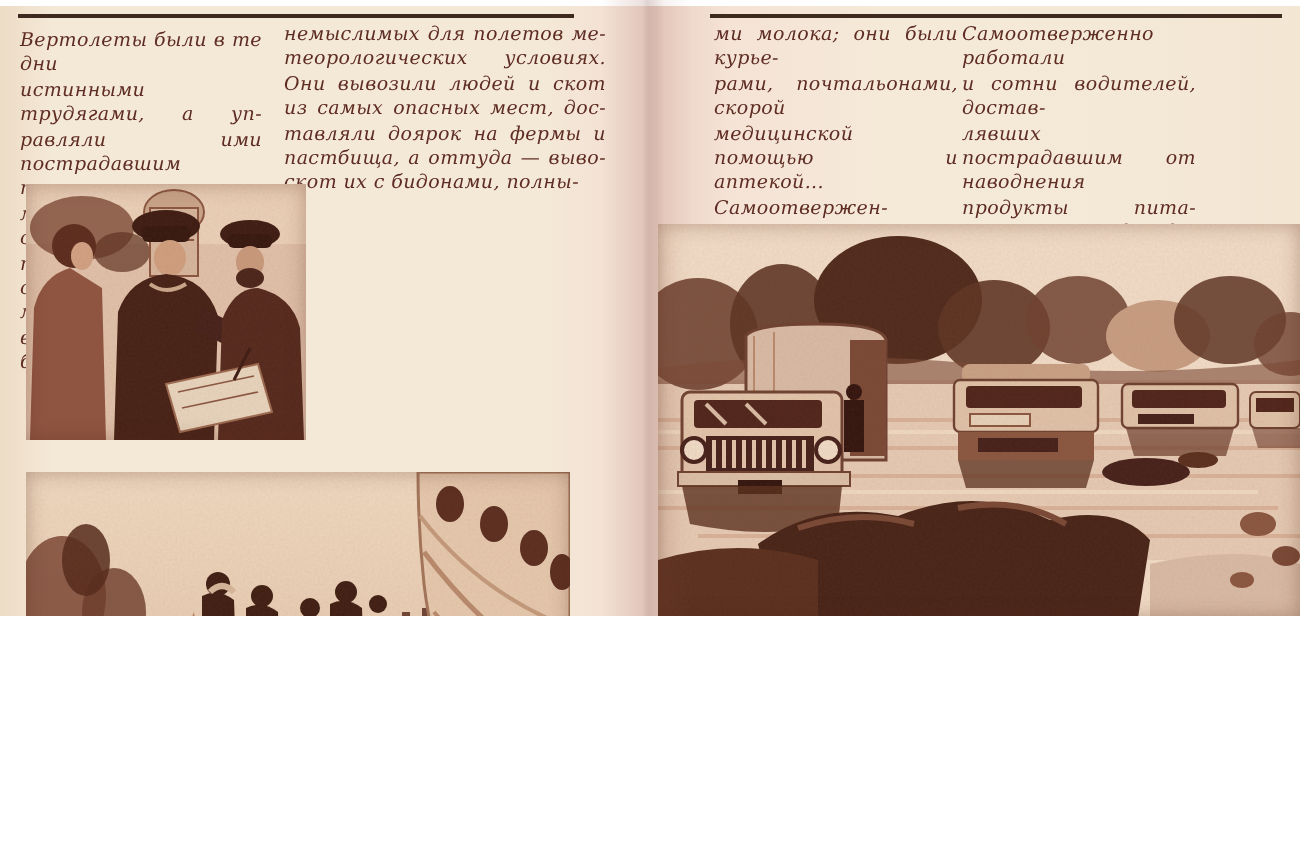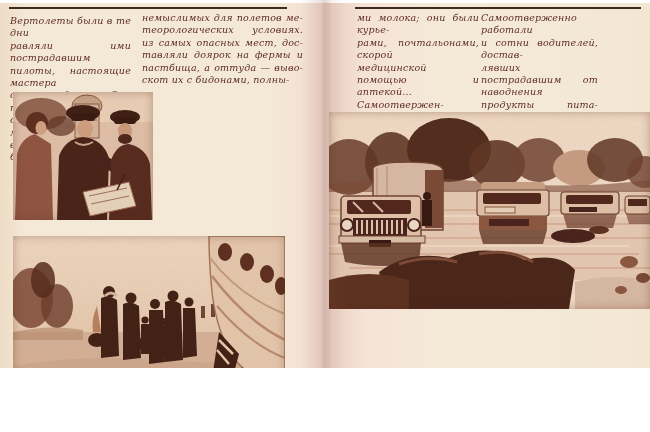--- a/index.html
+++ b/index.html
@@ -1,17 +1,17 @@
 <!DOCTYPE html>
 <html><head>
 <meta charset="utf-8">
 <style>
   html,body{margin:0;padding:0;background:#ffffff;}
   .spread{
-    position:relative;width:650px;height:368px;overflow:hidden;
+    position:relative;width:650px;height:308px;overflow:hidden;
     background:
       linear-gradient(90deg,#eddcc6 0%,#f4e8d6 4%,#f4e8d6 42%,#f3ded4 49.5%,#e9cfc2 50.5%,#f5e3d6 56%,#f5ead8 70%,#f3e7d4 100%);
     font-family:"DejaVu Serif","Liberation Serif",serif;
   }
   .scan-top{position:absolute;left:0;top:0;width:650px;height:3px;background:#ffffff;}
   .gutter{
     position:absolute;left:300px;top:0;width:46px;height:432px;pointer-events:none;
     background:linear-gradient(90deg,rgba(150,95,80,0) 0%,rgba(150,95,80,.18) 45%,rgba(110,60,48,.22) 52%,rgba(150,95,80,.08) 70%,rgba(150,95,80,0) 100%);
   }
   .rule{position:absolute;background:#3f2a20;}
@@ -42,29 +42,31 @@
 <div class="spread">
   <div class="scan-top"></div>
 
   <div class="rule rtl"></div>
   <div class="rule rtr"></div>
   <div class="rule rbl"></div>
   <div class="rule rbr"></div>
 
   <div class="col col-l1">
       <div class="tline">Вертолеты были в те дни</div>
+      <div class="tline">истинными трудягами, а уп-</div>
       <div class="tline">равляли ими пострадавшим</div>
       <div class="tline">пилоты, настоящие мастера</div>
       <div class="tline">своего дела. Они поднимали</div>
       <div class="tline">свои винтокрылые машины</div>
       <div class="tline tlast">в воздух при, казалось бы,</div>
     </div>
   <div class="col col-l2">
       <div class="tline">немыслимых для полетов ме-</div>
       <div class="tline">теорологических условиях.</div>
+      <div class="tline">Они вывозили людей и скот</div>
       <div class="tline">из самых опасных мест, дос-</div>
       <div class="tline">тавляли доярок на фермы и</div>
       <div class="tline">пастбища, а оттуда — выво-</div>
       <div class="tline tlast">скот их с бидонами, полны-</div>
     </div>
   <div class="col col-r2">
       <div class="tline">Самоотверженно работали</div>
       <div class="tline">и сотни водителей, достав-</div>
       <div class="tline">лявших пострадавшим от</div>
       <div class="tline">наводнения продукты пита-</div>

